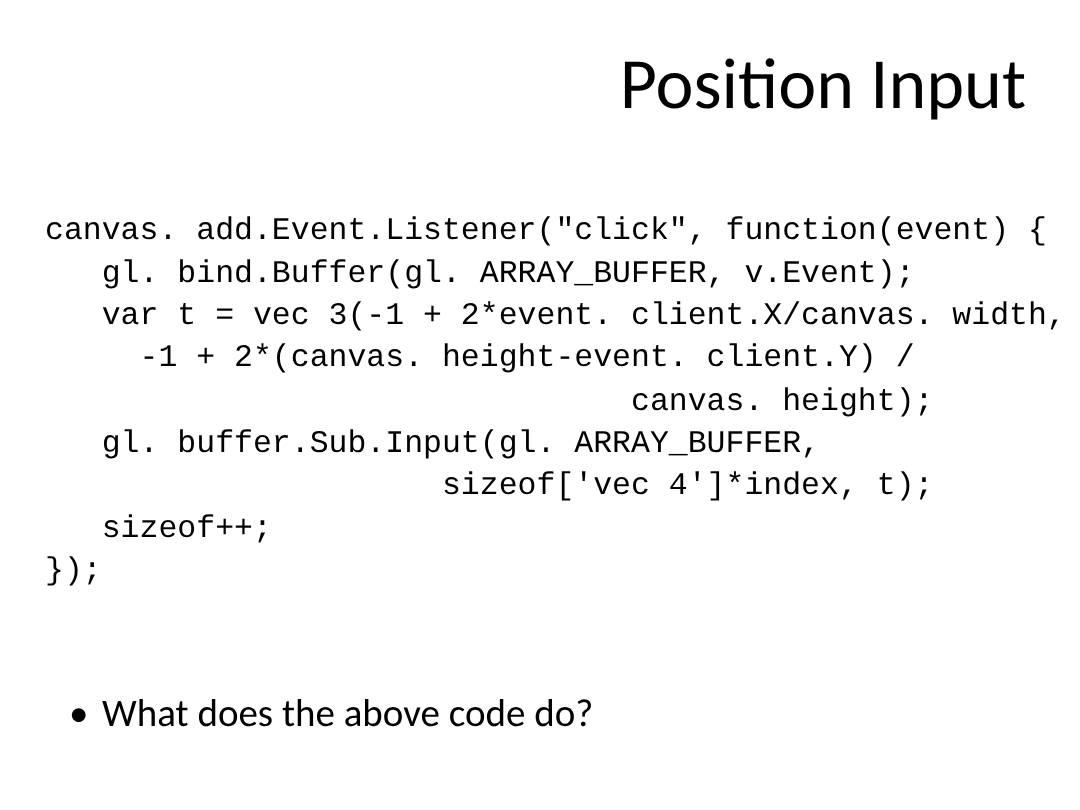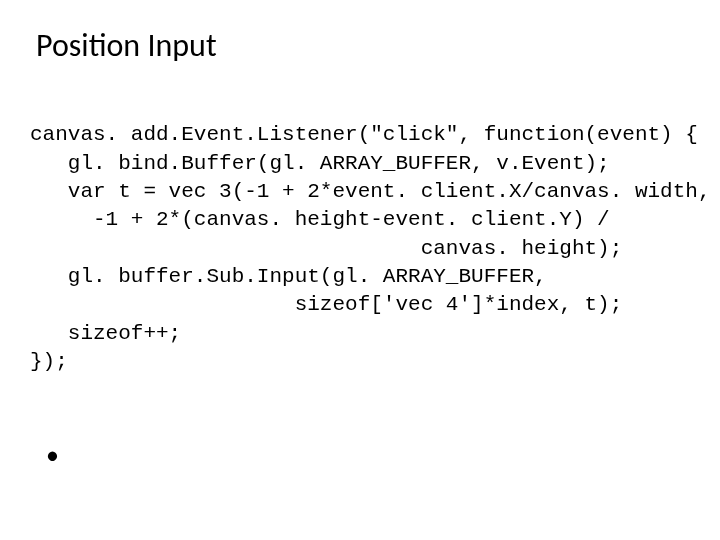--- a/index.html
+++ b/index.html
@@ -12,22 +12,22 @@
     color: #000000;
   }
   .slide {
     width: 720px;
     height: 540px;
     box-sizing: border-box;
     padding: 20px 36px 20px 36px;
     position: relative;
   }
   .title {
-    text-align: left;
-    font-size: 32px;
+    text-align: right;
+    font-size: 48px;
     font-weight: 400;
     margin-top: 6px;
     margin-bottom: 28px;
     letter-spacing: 0px;
   }
   .code {
     font-family: "Courier New", Courier, monospace;
     font-size: 21px;
     line-height: 1.35;
     white-space: pre;
@@ -62,16 +62,17 @@
 <span>                               canvas. height);</span>
 <span>   gl. buffer.Sub.Input(gl. ARRAY_BUFFER,</span>
 <span>                     sizeof['vec 4']*index, t);</span>
 <span>   sizeof++;</span>
 <span>});</span>
   </div>
 
   <div class="bullets">
     <div class="bullet-row">
       <span class="bullet-mark">•</span>
+      <span>What does the above code do?</span>
     </div>
   </div>
 
 </div>
 
 </body></html>

